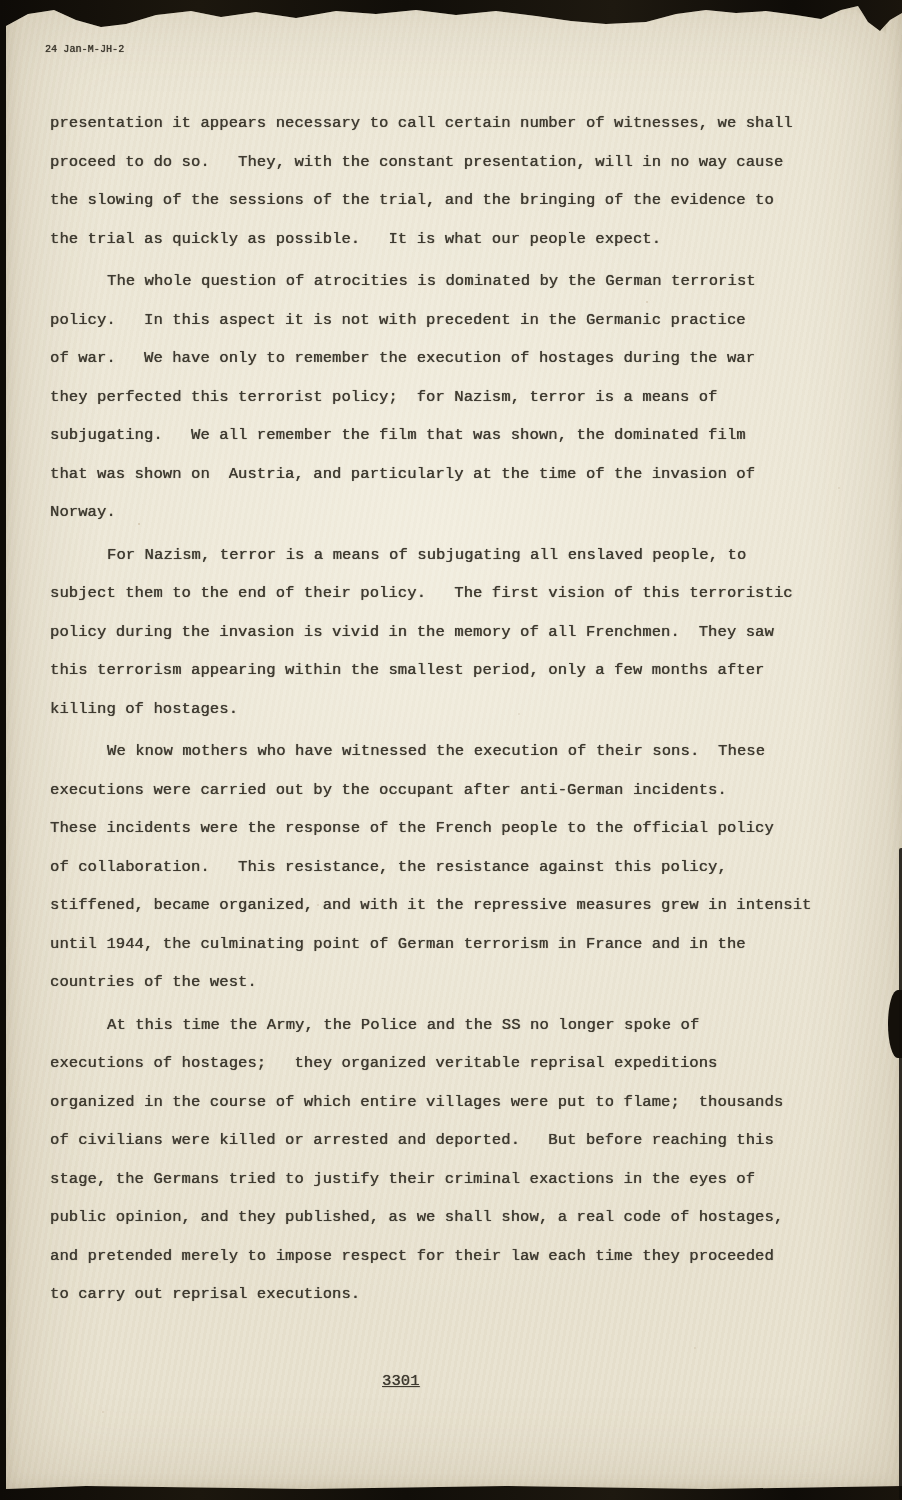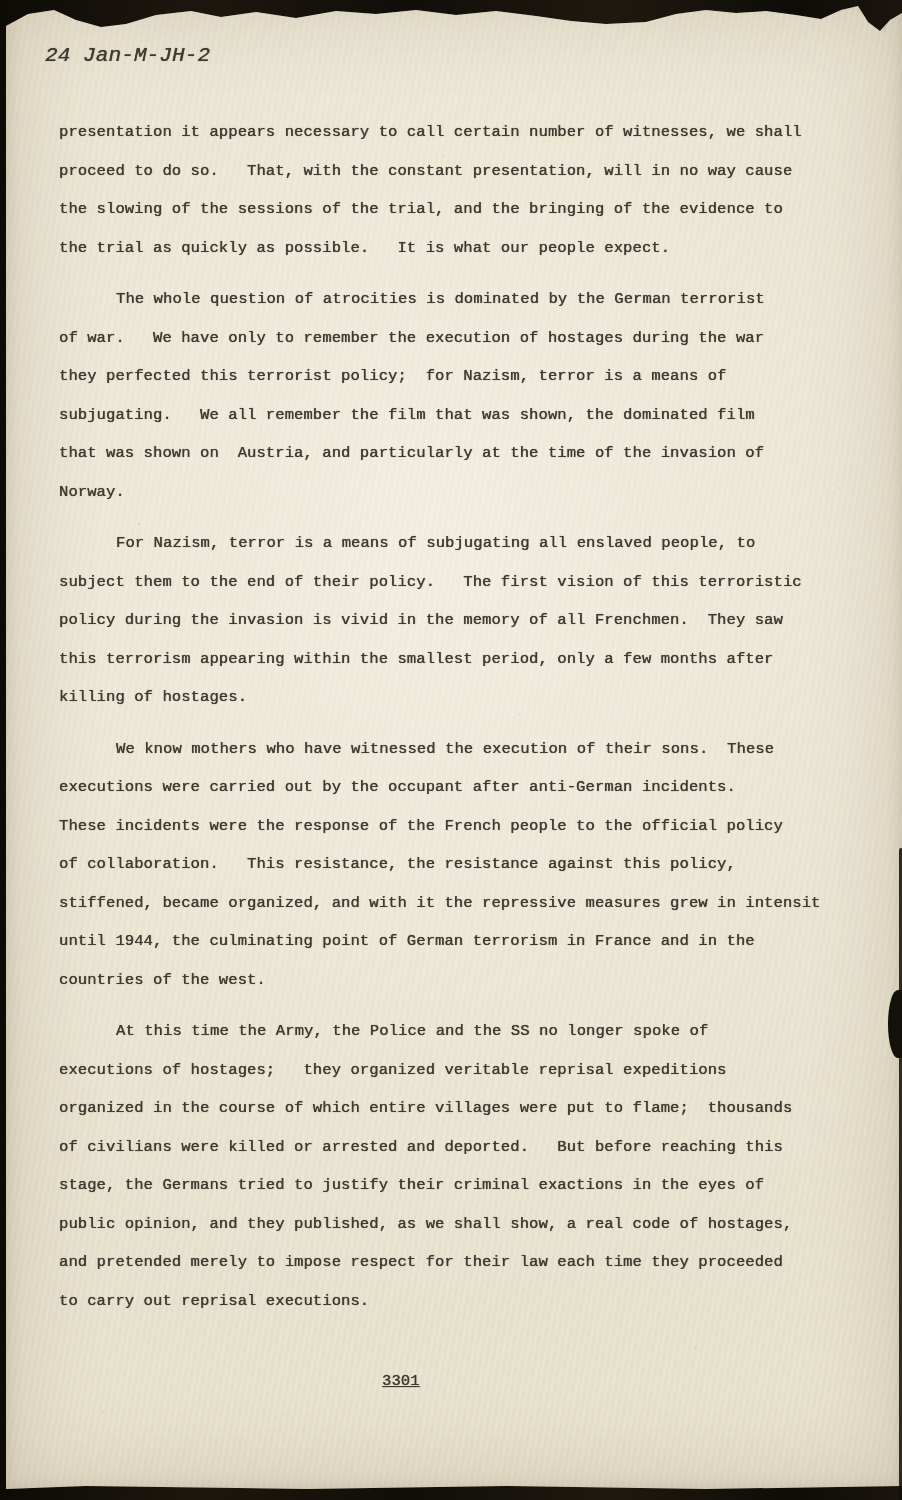--- a/index.html
+++ b/index.html
@@ -68,32 +68,31 @@
 
   .typed {
     color: var(--ink, #3e3a30);
     text-shadow: 0 0 0.8px rgba(62,58,48,0.9), 0.4px 0.4px 0.6px rgba(62,58,48,0.35);
     letter-spacing: 0.1px;
   }
 
   .header-line {
     position: absolute;
     left: 39px; top: 44px;
-    font-size: 21px;
+    font-size: 10px;
     white-space: pre;
-    font-style: italic;
   }
 
   .body-text {
     position: absolute;
     left: 40px; top: 100px;
     width: 856px;
     font-size: 15.5px;
   }
-  .para { margin: 13px; }
+  .para { margin: 4px; }
   .line {
     height: 38.5px;
     line-height: 38.5px;
     white-space: pre;
     overflow: hidden;
   }
   .line.indent { padding-left: 57px; }
 
   .page-number {
     position: absolute;
@@ -108,26 +107,27 @@
 <body>
 
 <div class="paper">
   <div class="dogear"></div>
 
   <div class="header-line typed">24 Jan-M-JH-2</div>
 
   <div class="body-text">
       <div class="para">
         <div class="line typed">presentation it appears necessary to call certain number of witnesses, we shall</div>
-        <div class="line typed">proceed to do so.   That, with the constant presentation, will in no way cause</div>
+        <div class="line typed">proceed to do so.   They, with the constant presentation, will in no way cause</div>
         <div class="line typed">the slowing of the sessions of the trial, and the bringing of the evidence to</div>
         <div class="line typed">the trial as quickly as possible.   It is what our people expect.</div>
       </div>
       <div class="para">
         <div class="line typed indent">The whole question of atrocities is dominated by the German terrorist</div>
+        <div class="line typed">policy.   In this aspect it is not with precedent in the Germanic practice</div>
         <div class="line typed">of war.   We have only to remember the execution of hostages during the war</div>
         <div class="line typed">they perfected this terrorist policy;  for Nazism, terror is a means of</div>
         <div class="line typed">subjugating.   We all remember the film that was shown, the dominated film</div>
         <div class="line typed">that was shown on  Austria, and particularly at the time of the invasion of</div>
         <div class="line typed">Norway.</div>
       </div>
       <div class="para">
         <div class="line typed indent">For Nazism, terror is a means of subjugating all enslaved people, to</div>
         <div class="line typed">subject them to the end of their policy.   The first vision of this terroristic</div>
         <div class="line typed">policy during the invasion is vivid in the memory of all Frenchmen.  They saw</div>

